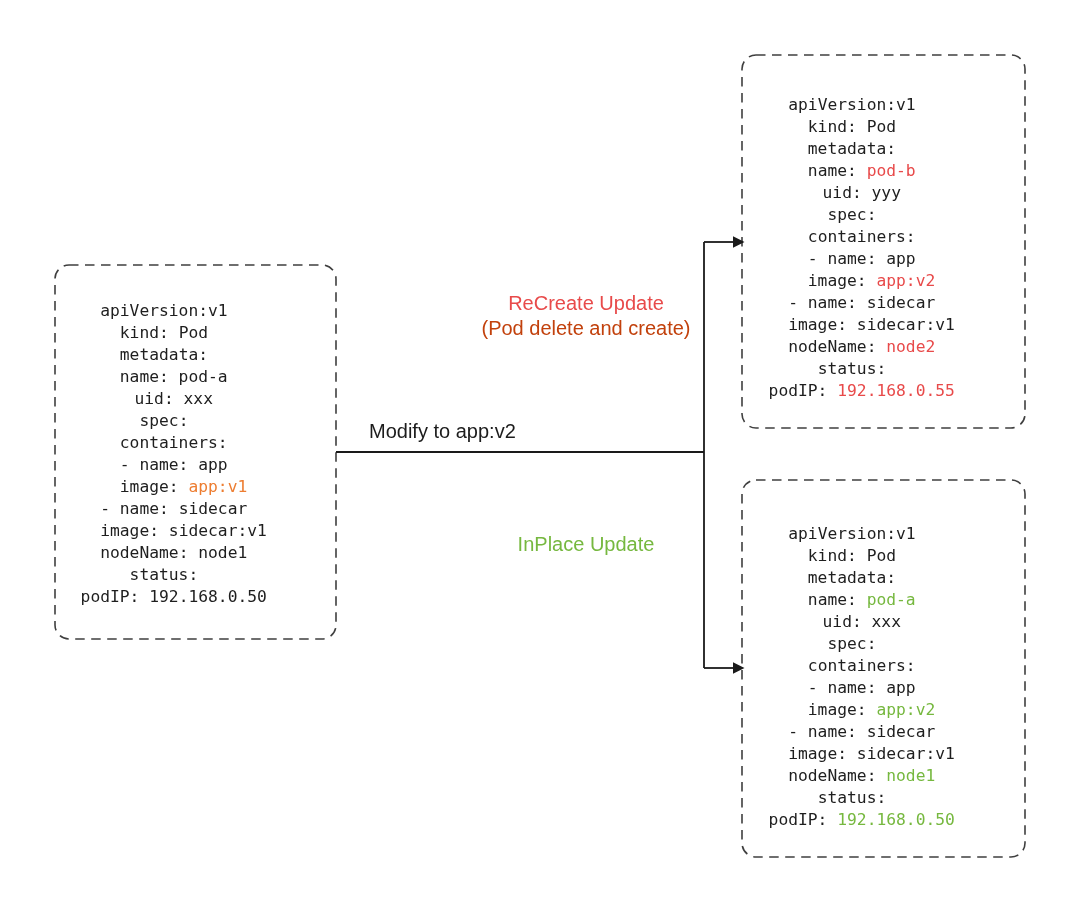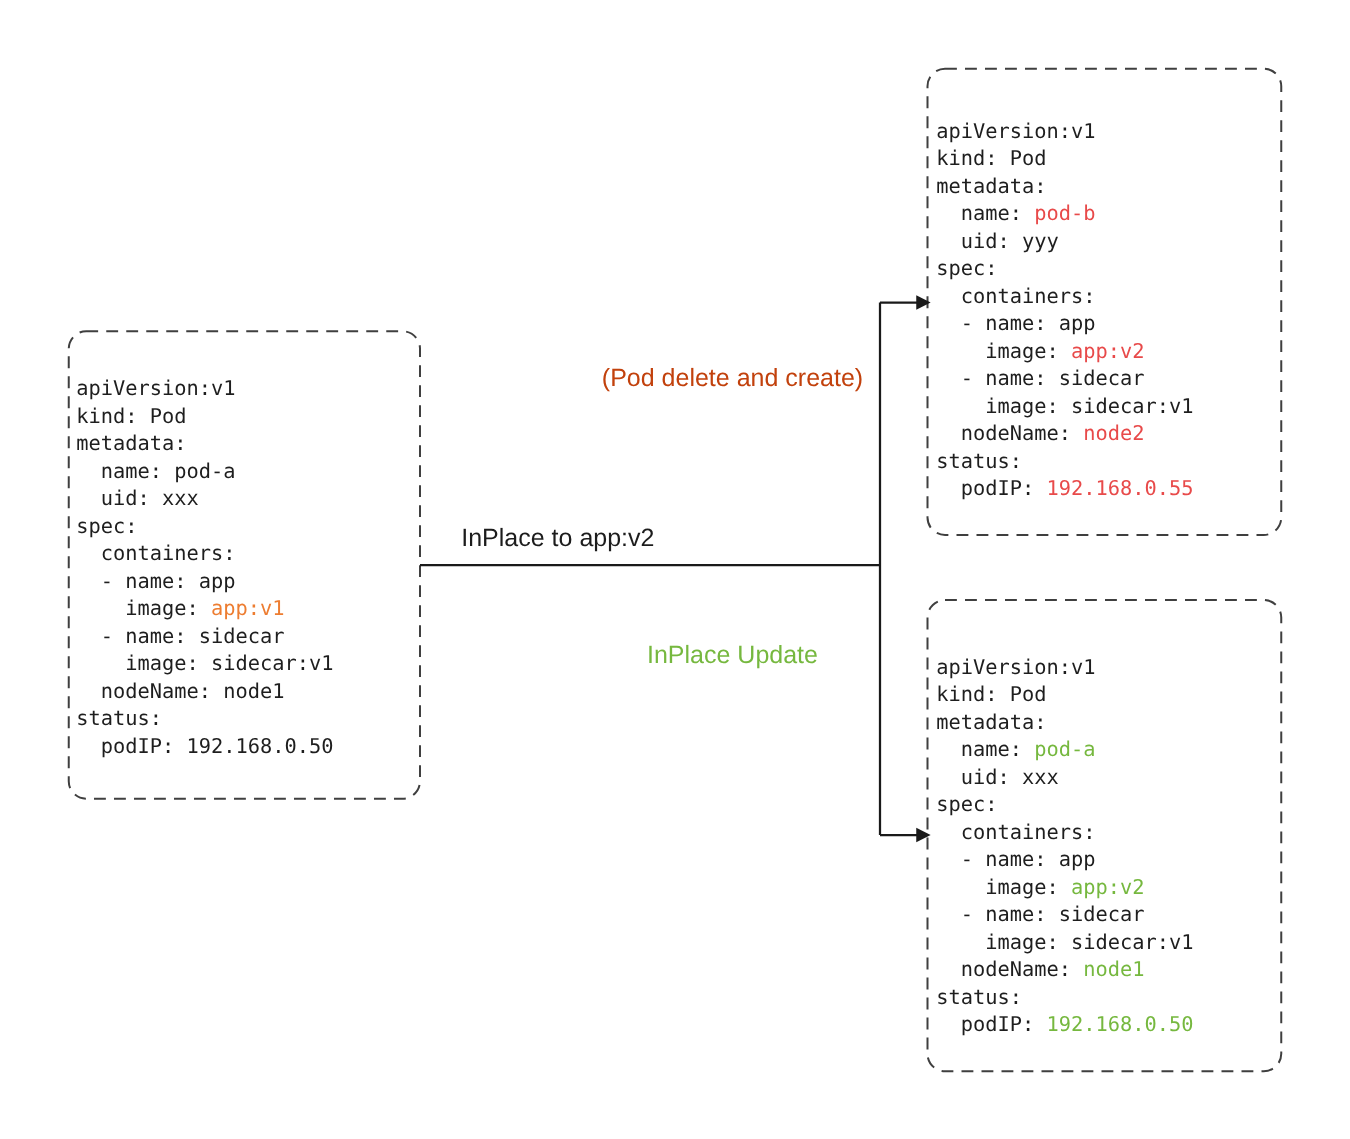--- a/index.html
+++ b/index.html
@@ -13,30 +13,31 @@
   .canvas { position: absolute; left: 0; top: 0; width: 1080px; height: 911px; }
   .arrow-layer { position: absolute; left: 0; top: 0; width: 1080px; height: 911px; }
 
   .pod-text {
     position: absolute;
     font-family: "DejaVu Sans Mono", "Liberation Mono", monospace;
     font-size: 16.3px;
     line-height: 22px;
     color: #1e1e1e;
     white-space: pre;
+    text-align: center;
   }
   #pod-original  { left: 61px;  top: 300px; }
   #pod-recreated { left: 749px; top: 94px;  }
   #pod-inplace   { left: 749px; top: 523px; }
 
   .anno { position: absolute; font-size: 20px; color: #1c1c1c; }
   .anno-group { position: absolute; width: 290px; text-align: center; }
   .anno-group .anno-line { font-size: 20px; line-height: 25px; color: #c2410c; }
   #recreate-group { left: 441px; top: 291px; }
-  #inplace-group  { left: 441px; top: 512px; }
+  #inplace-group  { left: 441px; top: 532px; }
   #update-action  { left: 369px; top: 420px; }
 </style>
 </head>
 <body>
 
 <div class="canvas">
 
   <svg class="arrow-layer" width="1080" height="911" viewBox="0 0 1080 911" xmlns="http://www.w3.org/2000/svg">
 
     <rect x="55" y="265" width="281" height="374" rx="14" fill="none" stroke="#3f3f3f" stroke-width="1.6" stroke-dasharray="9.5 6.5"></rect>
@@ -49,23 +50,24 @@
     <path d="M704 668 H734" fill="none" stroke="#1a1a1a" stroke-width="1.8"></path>
 
     <polygon points="733,236.2 733,247.8 744.5,242" fill="#1a1a1a"></polygon>
     <polygon points="733,662.2 733,673.8 744.5,668" fill="#1a1a1a"></polygon>
   </svg>
 
   <div class="pod-text" id="pod-original"><div><span>apiVersion:v1</span></div><div><span>kind: Pod</span></div><div><span>metadata:</span></div><div><span>  name: pod-a</span></div><div><span>  uid: xxx</span></div><div><span>spec:</span></div><div><span>  containers:</span></div><div><span>  - name: app</span></div><div><span>    image: </span><span style="color: rgb(237, 125, 49);">app:v1</span></div><div><span>  - name: sidecar</span></div><div><span>    image: sidecar:v1</span></div><div><span>  nodeName: node1</span></div><div><span>status:</span></div><div><span>  podIP: 192.168.0.50</span></div></div>
   <div class="pod-text" id="pod-recreated"><div><span>apiVersion:v1</span></div><div><span>kind: Pod</span></div><div><span>metadata:</span></div><div><span>  name: </span><span style="color: rgb(232, 74, 74);">pod-b</span></div><div><span>  uid: yyy</span></div><div><span>spec:</span></div><div><span>  containers:</span></div><div><span>  - name: app</span></div><div><span>    image: </span><span style="color: rgb(232, 74, 74);">app:v2</span></div><div><span>  - name: sidecar</span></div><div><span>    image: sidecar:v1</span></div><div><span>  nodeName: </span><span style="color: rgb(232, 74, 74);">node2</span></div><div><span>status:</span></div><div><span>  podIP: </span><span style="color: rgb(232, 74, 74);">192.168.0.55</span></div></div>
   <div class="pod-text" id="pod-inplace"><div><span>apiVersion:v1</span></div><div><span>kind: Pod</span></div><div><span>metadata:</span></div><div><span>  name: </span><span style="color: rgb(118, 184, 63);">pod-a</span></div><div><span>  uid: xxx</span></div><div><span>spec:</span></div><div><span>  containers:</span></div><div><span>  - name: app</span></div><div><span>    image: </span><span style="color: rgb(118, 184, 63);">app:v2</span></div><div><span>  - name: sidecar</span></div><div><span>    image: sidecar:v1</span></div><div><span>  nodeName: </span><span style="color: rgb(118, 184, 63);">node1</span></div><div><span>status:</span></div><div><span>  podIP: </span><span style="color: rgb(118, 184, 63);">192.168.0.50</span></div></div>
 
-  <div class="anno" id="update-action">InPlace to app:v2</div>
+  <div class="anno" id="update-action">Modify to app:v2</div>
 
   <div class="anno-group" id="recreate-group">
+    <div class="anno-line" style="color: rgb(232, 74, 74);">ReCreate Update</div>
     <div class="anno-line">(Pod delete and create)</div>
   </div>
 
   <div class="anno-group" id="inplace-group">
     <div class="anno-line" style="color: rgb(118, 184, 63);">InPlace Update</div>
   </div>
 
 </div>
 
 </body></html>

